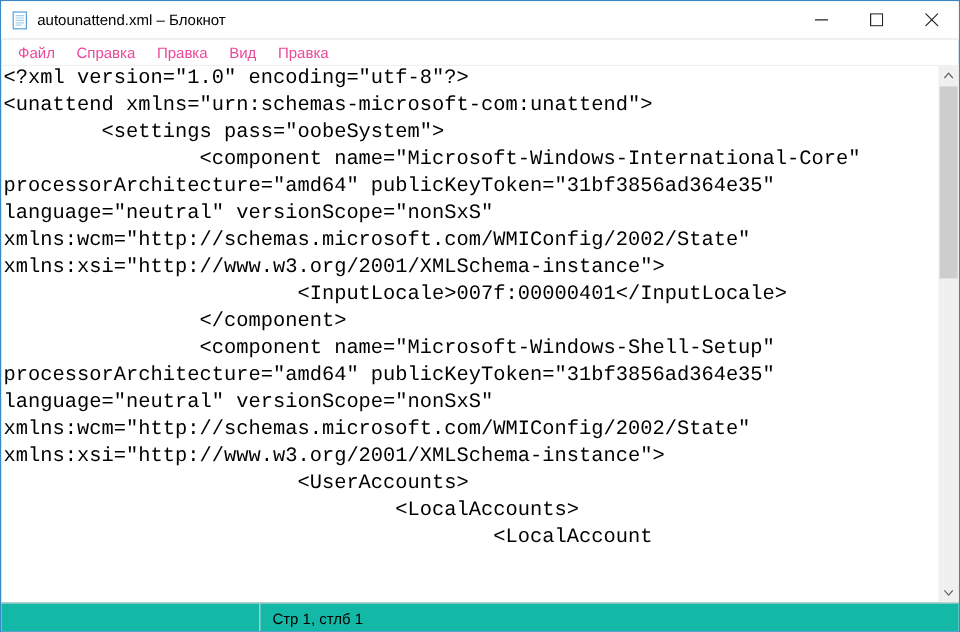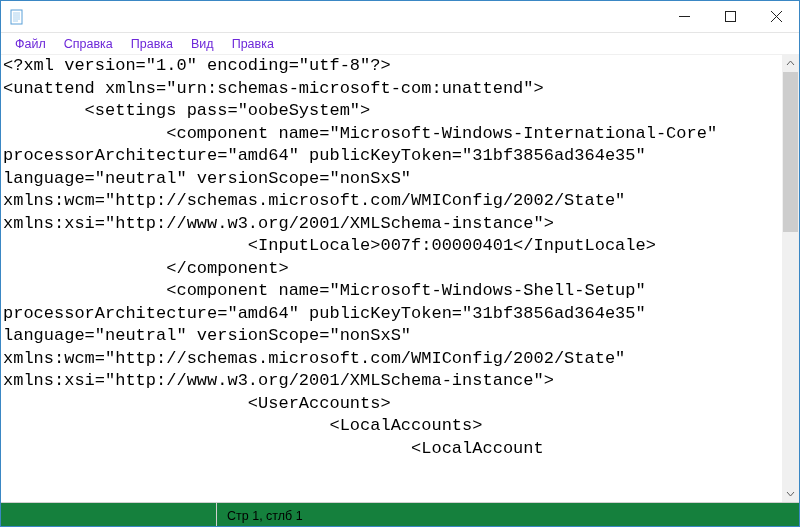--- a/index.html
+++ b/index.html
@@ -47,21 +47,21 @@
     height: 22px;
     display: flex;
     align-items: center;
     padding: 0 6px;
     gap: 2px;
     font-size: 12.5px;
     border-bottom: 1px solid #f0f0f0;
   }
   .menubar .menu-item {
     padding: 1px 8px;
-    color: #6d28d9;
+    color: #ec4899;
   }
   .editor-wrap {
     flex: 1;
     display: flex;
     overflow: hidden;
     position: relative;
   }
   .editor {
     flex: 1;
     white-space: pre;
@@ -89,21 +89,21 @@
     position: absolute; top: 0; left: 1px; right: 1px;
     height: 160px;
     background: #cdcdcd;
   }
   .statusbar {
     height: 24px;
     border-top: 1px solid #d0d0d0;
     display: flex;
     font-size: 12.5px;
     color: #000;
-    background: #15803d;
+    background: #14b8a6;
   }
   .statusbar .cell {
     border-left: 1px solid #d0d0d0;
     padding: 3px 10px 0 10px;
     display: flex;
     align-items: center;
   }
   .statusbar .first { flex: 0 0 215px; border-left: none; }
   .statusbar .pos { flex: 0 0 140px; }
   .statusbar .zoom { flex: 0 0 75px; justify-content: flex-end; }
@@ -117,20 +117,21 @@
   <span class="icon">
     <svg width="16" height="16" viewBox="0 0 16 16">
       <rect x="2" y="1" width="11" height="14" fill="#fff" stroke="#5aa0d8" stroke-width="1"></rect>
       <line x1="4" y1="4" x2="11" y2="4" stroke="#a8d0ee"></line>
       <line x1="4" y1="6" x2="11" y2="6" stroke="#a8d0ee"></line>
       <line x1="4" y1="8" x2="11" y2="8" stroke="#a8d0ee"></line>
       <line x1="4" y1="10" x2="11" y2="10" stroke="#a8d0ee"></line>
       <line x1="4" y1="12" x2="9" y2="12" stroke="#a8d0ee"></line>
     </svg>
   </span>
+  <span class="title">autounattend.xml – Блокнот</span>
   <span class="spacer"></span>
   <div class="win-btn">
     <svg width="11" height="11">
         <line x1="0" y1="5.5" x2="11" y2="5.5" stroke-width="1"></line>
       </svg>
   </div>
   <div class="win-btn">
     <svg width="11" height="11">
         <rect x="0.5" y="0.5" width="10" height="10" fill="none" stroke-width="1"></rect>
       </svg>

